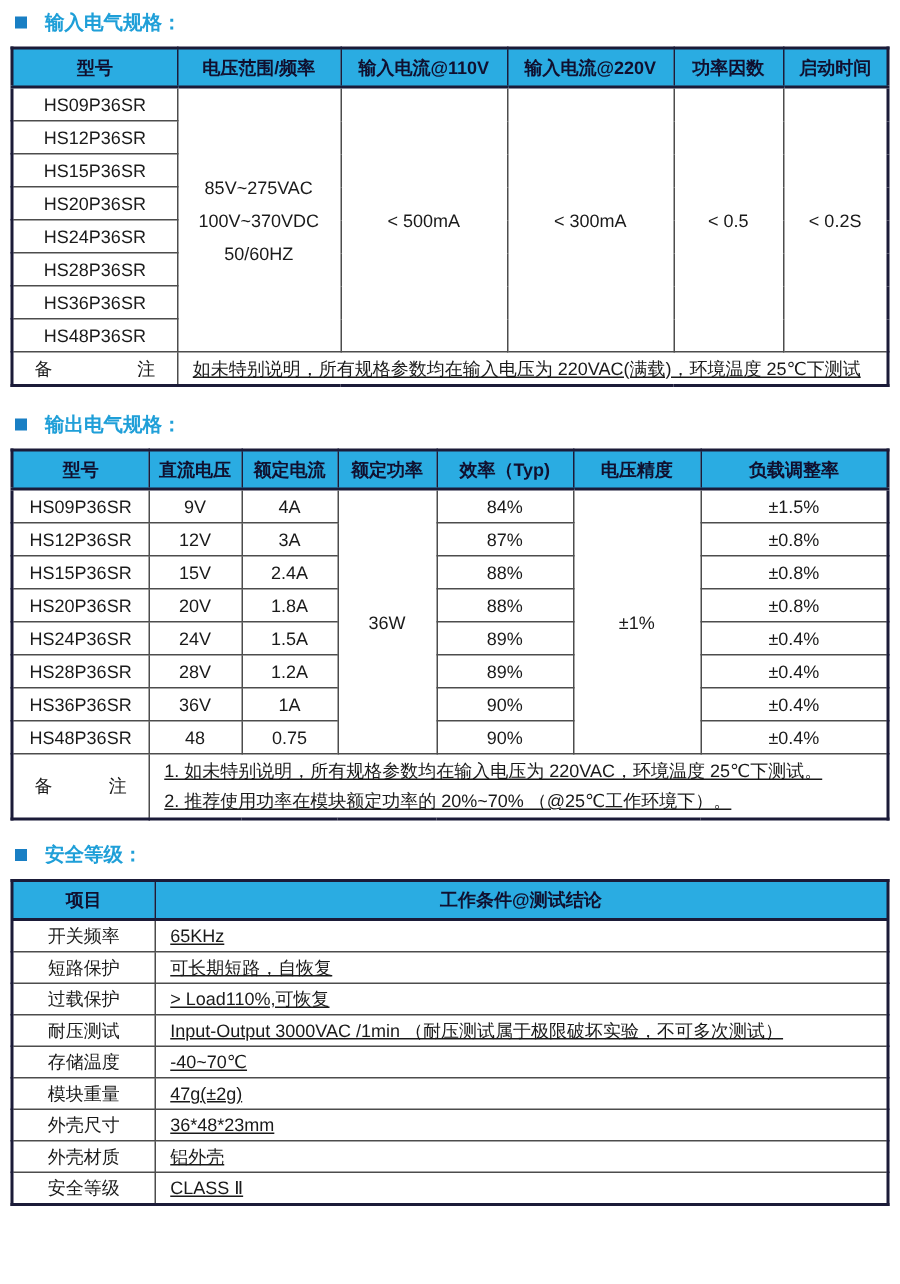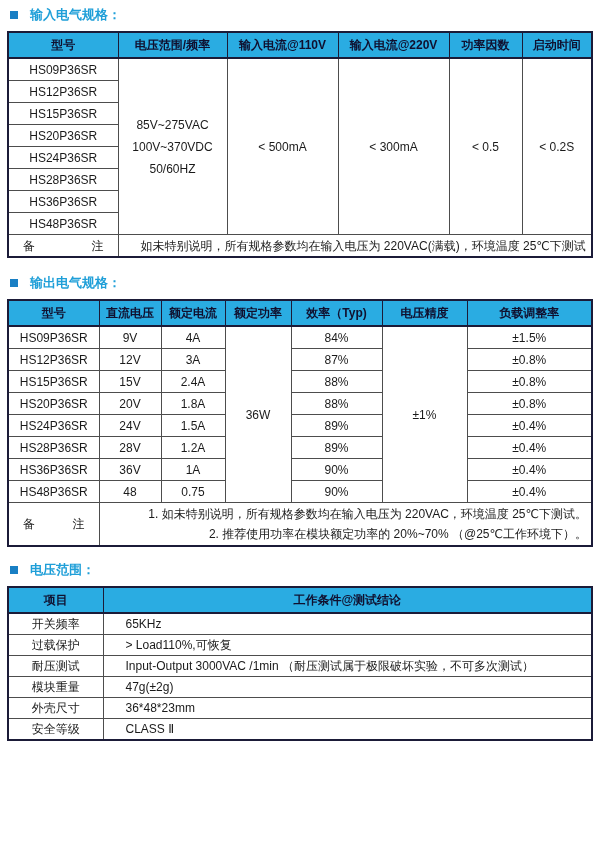--- a/index.html
+++ b/index.html
@@ -37,27 +37,27 @@
   }
   td {
     border:1px solid #4d4d4d;
     text-align:center; padding:1px 4px;
     height:19px; line-height:18px;
     overflow:hidden; white-space:nowrap;
   }
   .t1 td { height:19px; }
   .t2 td { height:19px; }
   .t3 td { height:18px; }
-  td.left { text-align:left; padding-left:22px; }
+  td.left { text-align:left; padding-left:10px;text-decoration:underline; }
   .vr-line { line-height:22px; }
   .remark-split {
     display:flex; justify-content:space-between;
     padding:0 10px;
   }
-  .remark-lines div { line-height:20px; text-align:right; }
+  .remark-lines div { line-height:20px; text-align:left; }
 </style>
 </head>
 <body>
 
 <div class="page">
 
   <div class="section-title">
     <span class="bullet"></span>
     <span>输入电气规格：</span>
   </div>
@@ -226,56 +226,68 @@
           <div>2.  推荐使用功率在模块额定功率的 20%~70% （@25℃工作环境下）。</div>
         </td>
       </tr>
     </tbody>
   </table>
 
   <div class="gap-2"></div>
 
   <div class="section-title">
     <span class="bullet"></span>
-    <span>电压范围：</span>
+    <span>安全等级：</span>
   </div>
 
   <table class="t3">
     <colgroup>
       <col style="width:95px">
         <col style="width:489px">
     </colgroup>
     <thead>
       <tr>
         <th>项目</th>
         <th>工作条件@测试结论</th>
       </tr>
     </thead>
     <tbody>
       <tr>
         <td>开关频率</td>
         <td class="left">65KHz</td>
       </tr>
       <tr>
+        <td>短路保护</td>
+        <td class="left">可长期短路，自恢复</td>
+      </tr>
+      <tr>
         <td>过载保护</td>
         <td class="left">&gt; Load110%,可恢复</td>
       </tr>
       <tr>
         <td>耐压测试</td>
         <td class="left">Input-Output  3000VAC /1min  （耐压测试属于极限破坏实验，不可多次测试）</td>
       </tr>
       <tr>
+        <td>存储温度</td>
+        <td class="left">-40~70℃</td>
+      </tr>
+      <tr>
         <td>模块重量</td>
         <td class="left">47g(±2g)</td>
       </tr>
       <tr>
         <td>外壳尺寸</td>
         <td class="left">36*48*23mm</td>
       </tr>
       <tr>
+        <td>外壳材质</td>
+        <td class="left">铝外壳</td>
+      </tr>
+      <tr>
         <td>安全等级</td>
         <td class="left">CLASS Ⅱ</td>
       </tr>
 
     </tbody>
   </table>
 
 </div>
 
 </body></html>

